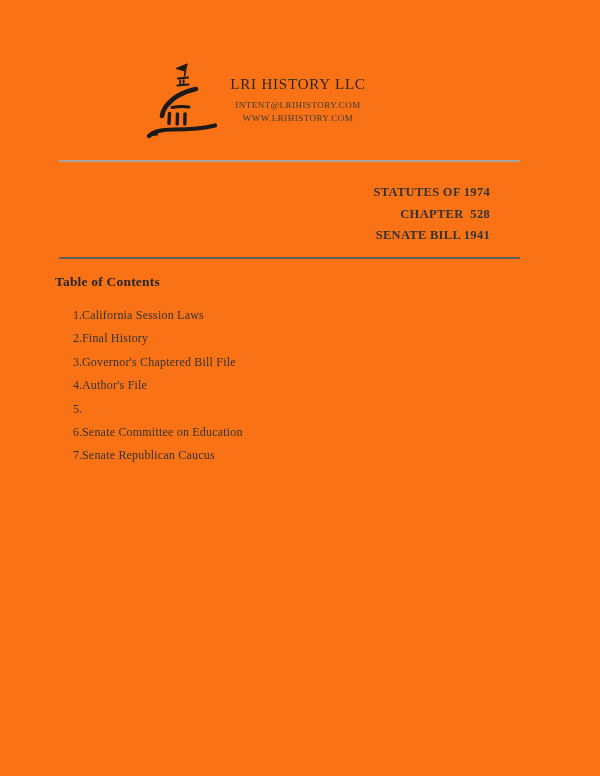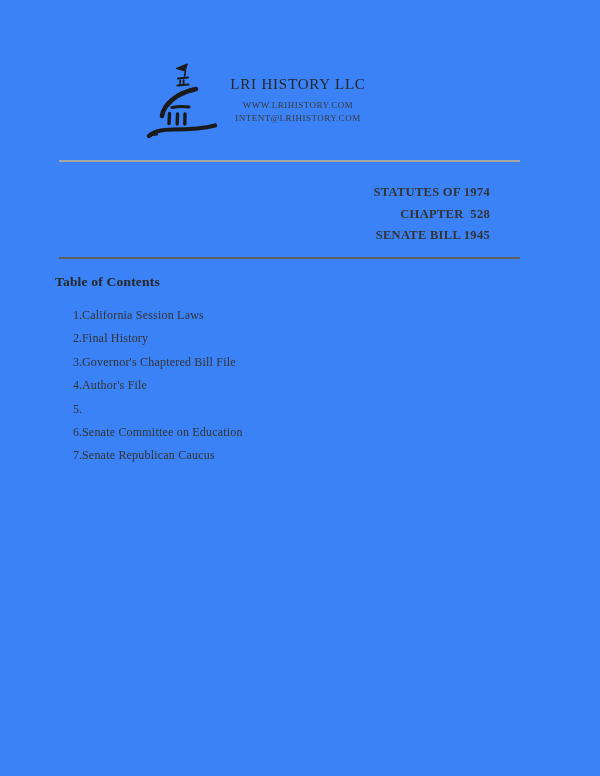--- a/index.html
+++ b/index.html
@@ -4,21 +4,21 @@
 <style>
   html, body {
     margin: 0;
     padding: 0;
     background: #e8e8e8;
   }
   .page {
     position: relative;
     width: 600px;
     height: 776px;
-    background: #3b82f6;
+    background: #f97316;
     font-family: "Liberation Serif", "DejaVu Serif", serif;
     color: #2e2e2e;
     overflow: hidden;
   }
 
   
   .logo {
     position: absolute;
     left: 145px;
     top: 60px;
@@ -138,30 +138,30 @@
       <path d="M32.5,54 L32.2,64" stroke-width="3.4"></path>
       <path d="M40,54 L39.8,64" stroke-width="3.4"></path>
 
       <path d="M4,76 Q10,69.5 28,69.5 Q55,69.5 70,65.5" stroke-width="4.2"></path>
       <path d="M4,76 Q7,74.5 12,74.2" stroke-width="2.4"></path>
     </g>
   </svg>
 
   <div class="brand-block">
     <div class="company-name">LRI HISTORY LLC</div>
+    <div class="contact-line">INTENT@LRIHISTORY.COM</div>
     <div class="contact-line">WWW.LRIHISTORY.COM</div>
-    <div class="contact-line">INTENT@LRIHISTORY.COM</div>
   </div>
 
   <div class="rule rule-top"></div>
 
   <div class="statute-block">
     <div class="statute-line">STATUTES OF 1974</div>
     <div class="statute-line">CHAPTER  528</div>
-    <div class="statute-line">SENATE BILL 1945</div>
+    <div class="statute-line">SENATE BILL 1941</div>
   </div>
 
   <div class="rule rule-bottom"></div>
 
   <div class="toc-heading">Table of Contents</div>
 
   <div class="toc-list">
     <div class="toc-item">
       <span class="toc-num">1.</span>
       <span class="toc-label">California Session Laws</span>

